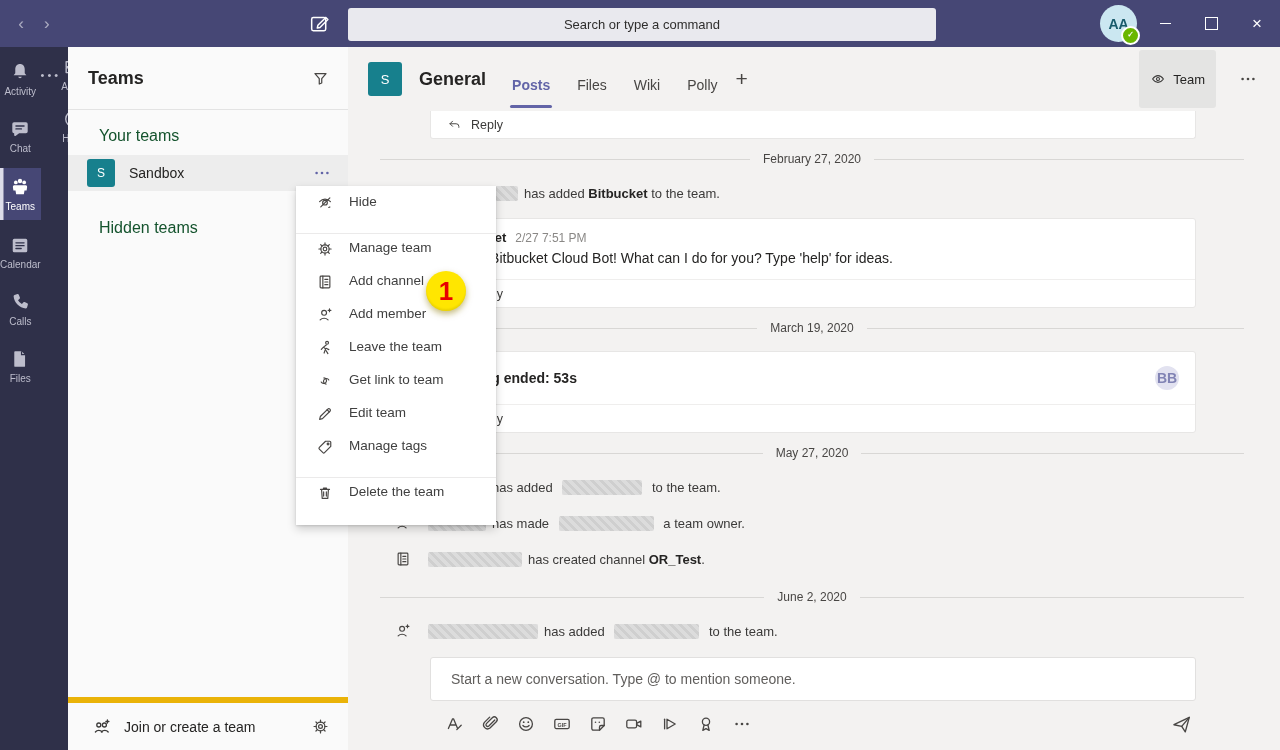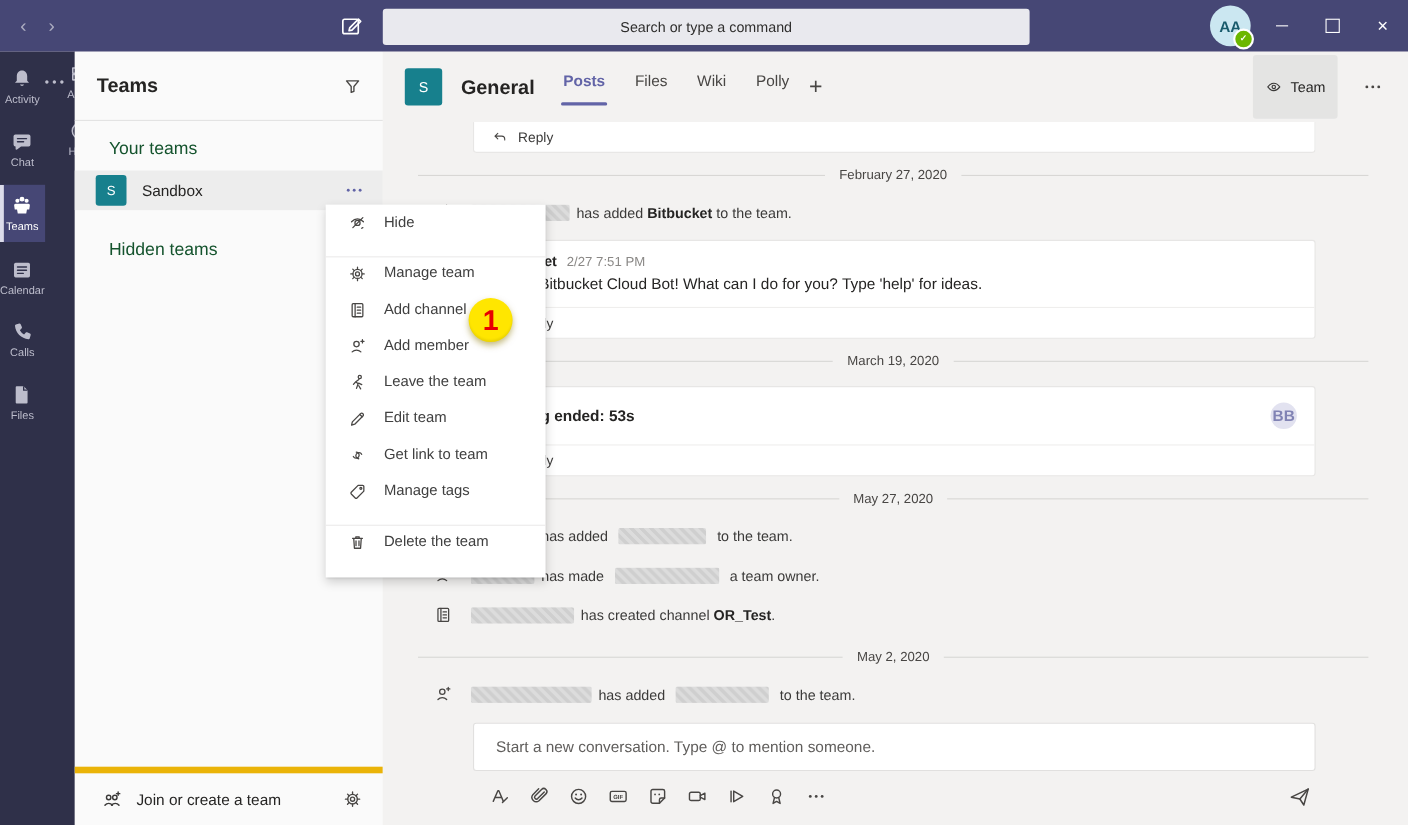--- a/index.html
+++ b/index.html
@@ -56,21 +56,21 @@
   .panel-footer .join-ic{margin-left:24px;color:#3b3a39;width:20px;height:20px}
   .join-label{font-size:14px;margin-left:12px;flex:1}
   .panel-footer .gear-ic{margin-right:18px;color:#484644;width:19px;height:19px}
 
   
   .main{position:absolute;top:47px;left:348px;right:0;bottom:0;background:#f3f2f1;display:flex;flex-direction:column}
   .chan-header{height:64px;display:flex;align-items:center;padding:0 20px;flex:none}
   .chan-avatar{width:34px;height:34px;border-radius:3px;background:#17808d;color:#fff;font-size:13px;
                display:flex;align-items:center;justify-content:center}
   .chan-title{font-size:18px;font-weight:bold;margin-left:17px}
-  .tabs{display:flex;margin-left:26px;gap:27px;height:52px;align-items:flex-end}
+  .tabs{display:flex;margin-left:26px;gap:27px;height:52px;align-items:flex-start}
   .tab{font-size:14px;color:#484644;height:64px;display:flex;align-items:center;position:relative}
   .tab.active{color:#6264a7;font-weight:bold}
   .tab.active::after{content:"";position:absolute;bottom:9px;left:-2px;right:-2px;height:3px;background:#6264a7;border-radius:2px}
   .tab-add{font-size:21px;color:#484644;margin-left:18px;font-weight:400}
   .chan-right{margin-left:auto;display:flex;align-items:center}
   .team-pill{height:26px;background:#e4e4e3;border-radius:3px;display:flex;align-items:center;padding:16px 11px;gap:7px;font-size:13px}
   .team-pill .ic{width:16px;height:16px;color:#3b3a39}
   .chan-more{margin-left:22px;margin-right:2px;color:#484644;width:20px;height:20px}
 
   
@@ -396,21 +396,21 @@
         <span class="ic">
           <svg viewBox="0 0 20 20">
             <rect x="4.6" y="3.4" width="10.8" height="13.2" rx="1" fill="none" stroke="currentColor" stroke-width="1.3" stroke-linecap="round" stroke-linejoin="round"></rect>
             <path d="M7.6 3.4v13.2" fill="none" stroke="currentColor" stroke-width="1.3" stroke-linecap="round" stroke-linejoin="round"></path>
             <path d="M9.8 7h3.4M9.8 10h3.4M9.8 13h3.4" fill="none" stroke="currentColor" stroke-width="1.3" stroke-linecap="round" stroke-linejoin="round"></path>
           </svg>
         </span>
         <span class="systext"><span class="blur first" style="width: 94px;"></span><span>has created channel </span><b>OR_Test</b><span>.</span></span>
       </div>
       <div class="divider">
-        <span>May 2, 2020</span>
+        <span>June 2, 2020</span>
       </div>
       <div class="sysrow">
         <span class="ic">
           <svg viewBox="0 0 20 20">
             <circle cx="9" cy="7.6" r="2.7" fill="none" stroke="currentColor" stroke-width="1.3" stroke-linecap="round" stroke-linejoin="round"></circle>
             <path d="M4.6 15.4a6.2 6.2 0 018.8 0" fill="none" stroke="currentColor" stroke-width="1.3" stroke-linecap="round" stroke-linejoin="round"></path>
             <path d="M15 3.2v3.2M13.4 4.8h3.2" fill="none" stroke="currentColor" stroke-width="1.3" stroke-linecap="round" stroke-linejoin="round"></path>
           </svg>
         </span>
         <span class="systext"><span class="blur first" style="width: 110px;"></span><span>has added </span><span class="blur" style="width: 85px;"></span><span> to the team.</span></span>
@@ -554,34 +554,34 @@
         <svg viewBox="0 0 20 20">
           <circle cx="12.3" cy="4.2" r="1.6" fill="none" stroke="currentColor" stroke-width="1.3" stroke-linecap="round" stroke-linejoin="round"></circle>
           <path d="M11.4 6.6L8.3 9l2.3 2-1.6 4.6M8.3 9L5.9 11.6M11.2 10.3l3.1 1.5M13.2 16.2l-1.9-3.2" fill="none" stroke="currentColor" stroke-width="1.3" stroke-linecap="round" stroke-linejoin="round"></path>
         </svg>
       </span>
       <span>Leave the team</span>
     </div>
     <div class="menu-item">
       <span class="ic">
         <svg viewBox="0 0 20 20">
+          <path d="M8.8 6.6a3.1 3.1 0 11-3 4.5" fill="none" stroke="currentColor" stroke-width="1.3" stroke-linecap="round" stroke-linejoin="round"></path>
+          <path d="M11.2 13.4a3.1 3.1 0 113-4.5" fill="none" stroke="currentColor" stroke-width="1.3" stroke-linecap="round" stroke-linejoin="round"></path>
+        </svg>
+      </span>
+      <span>Get link to team</span>
+    </div>
+    <div class="menu-item">
+      <span class="ic">
+        <svg viewBox="0 0 20 20">
           <path d="M4 16l.8-3.2 8.3-8.3a1.6 1.6 0 012.3 0l.1.1a1.6 1.6 0 010 2.3l-8.3 8.3z" fill="none" stroke="currentColor" stroke-width="1.3" stroke-linecap="round" stroke-linejoin="round"></path>
           <path d="M12.3 5.3l2.4 2.4" fill="none" stroke="currentColor" stroke-width="1.3" stroke-linecap="round" stroke-linejoin="round"></path>
         </svg>
       </span>
       <span>Edit team</span>
-    </div>
-    <div class="menu-item">
-      <span class="ic">
-        <svg viewBox="0 0 20 20">
-          <path d="M8.8 6.6a3.1 3.1 0 11-3 4.5" fill="none" stroke="currentColor" stroke-width="1.3" stroke-linecap="round" stroke-linejoin="round"></path>
-          <path d="M11.2 13.4a3.1 3.1 0 113-4.5" fill="none" stroke="currentColor" stroke-width="1.3" stroke-linecap="round" stroke-linejoin="round"></path>
-        </svg>
-      </span>
-      <span>Get link to team</span>
     </div>
     <div class="menu-item">
       <span class="ic">
         <svg viewBox="0 0 20 20">
           <path d="M10.6 3.6h4.6a1.2 1.2 0 011.2 1.2v4.6l-6.9 6.9a1.3 1.3 0 01-1.8 0l-4-4a1.3 1.3 0 010-1.8z" fill="none" stroke="currentColor" stroke-width="1.3" stroke-linecap="round" stroke-linejoin="round"></path>
           <circle cx="13.4" cy="6.6" r="1" fill="none" stroke="currentColor" stroke-width="1.3" stroke-linecap="round" stroke-linejoin="round"></circle>
         </svg>
       </span>
       <span>Manage tags</span>
     </div>

